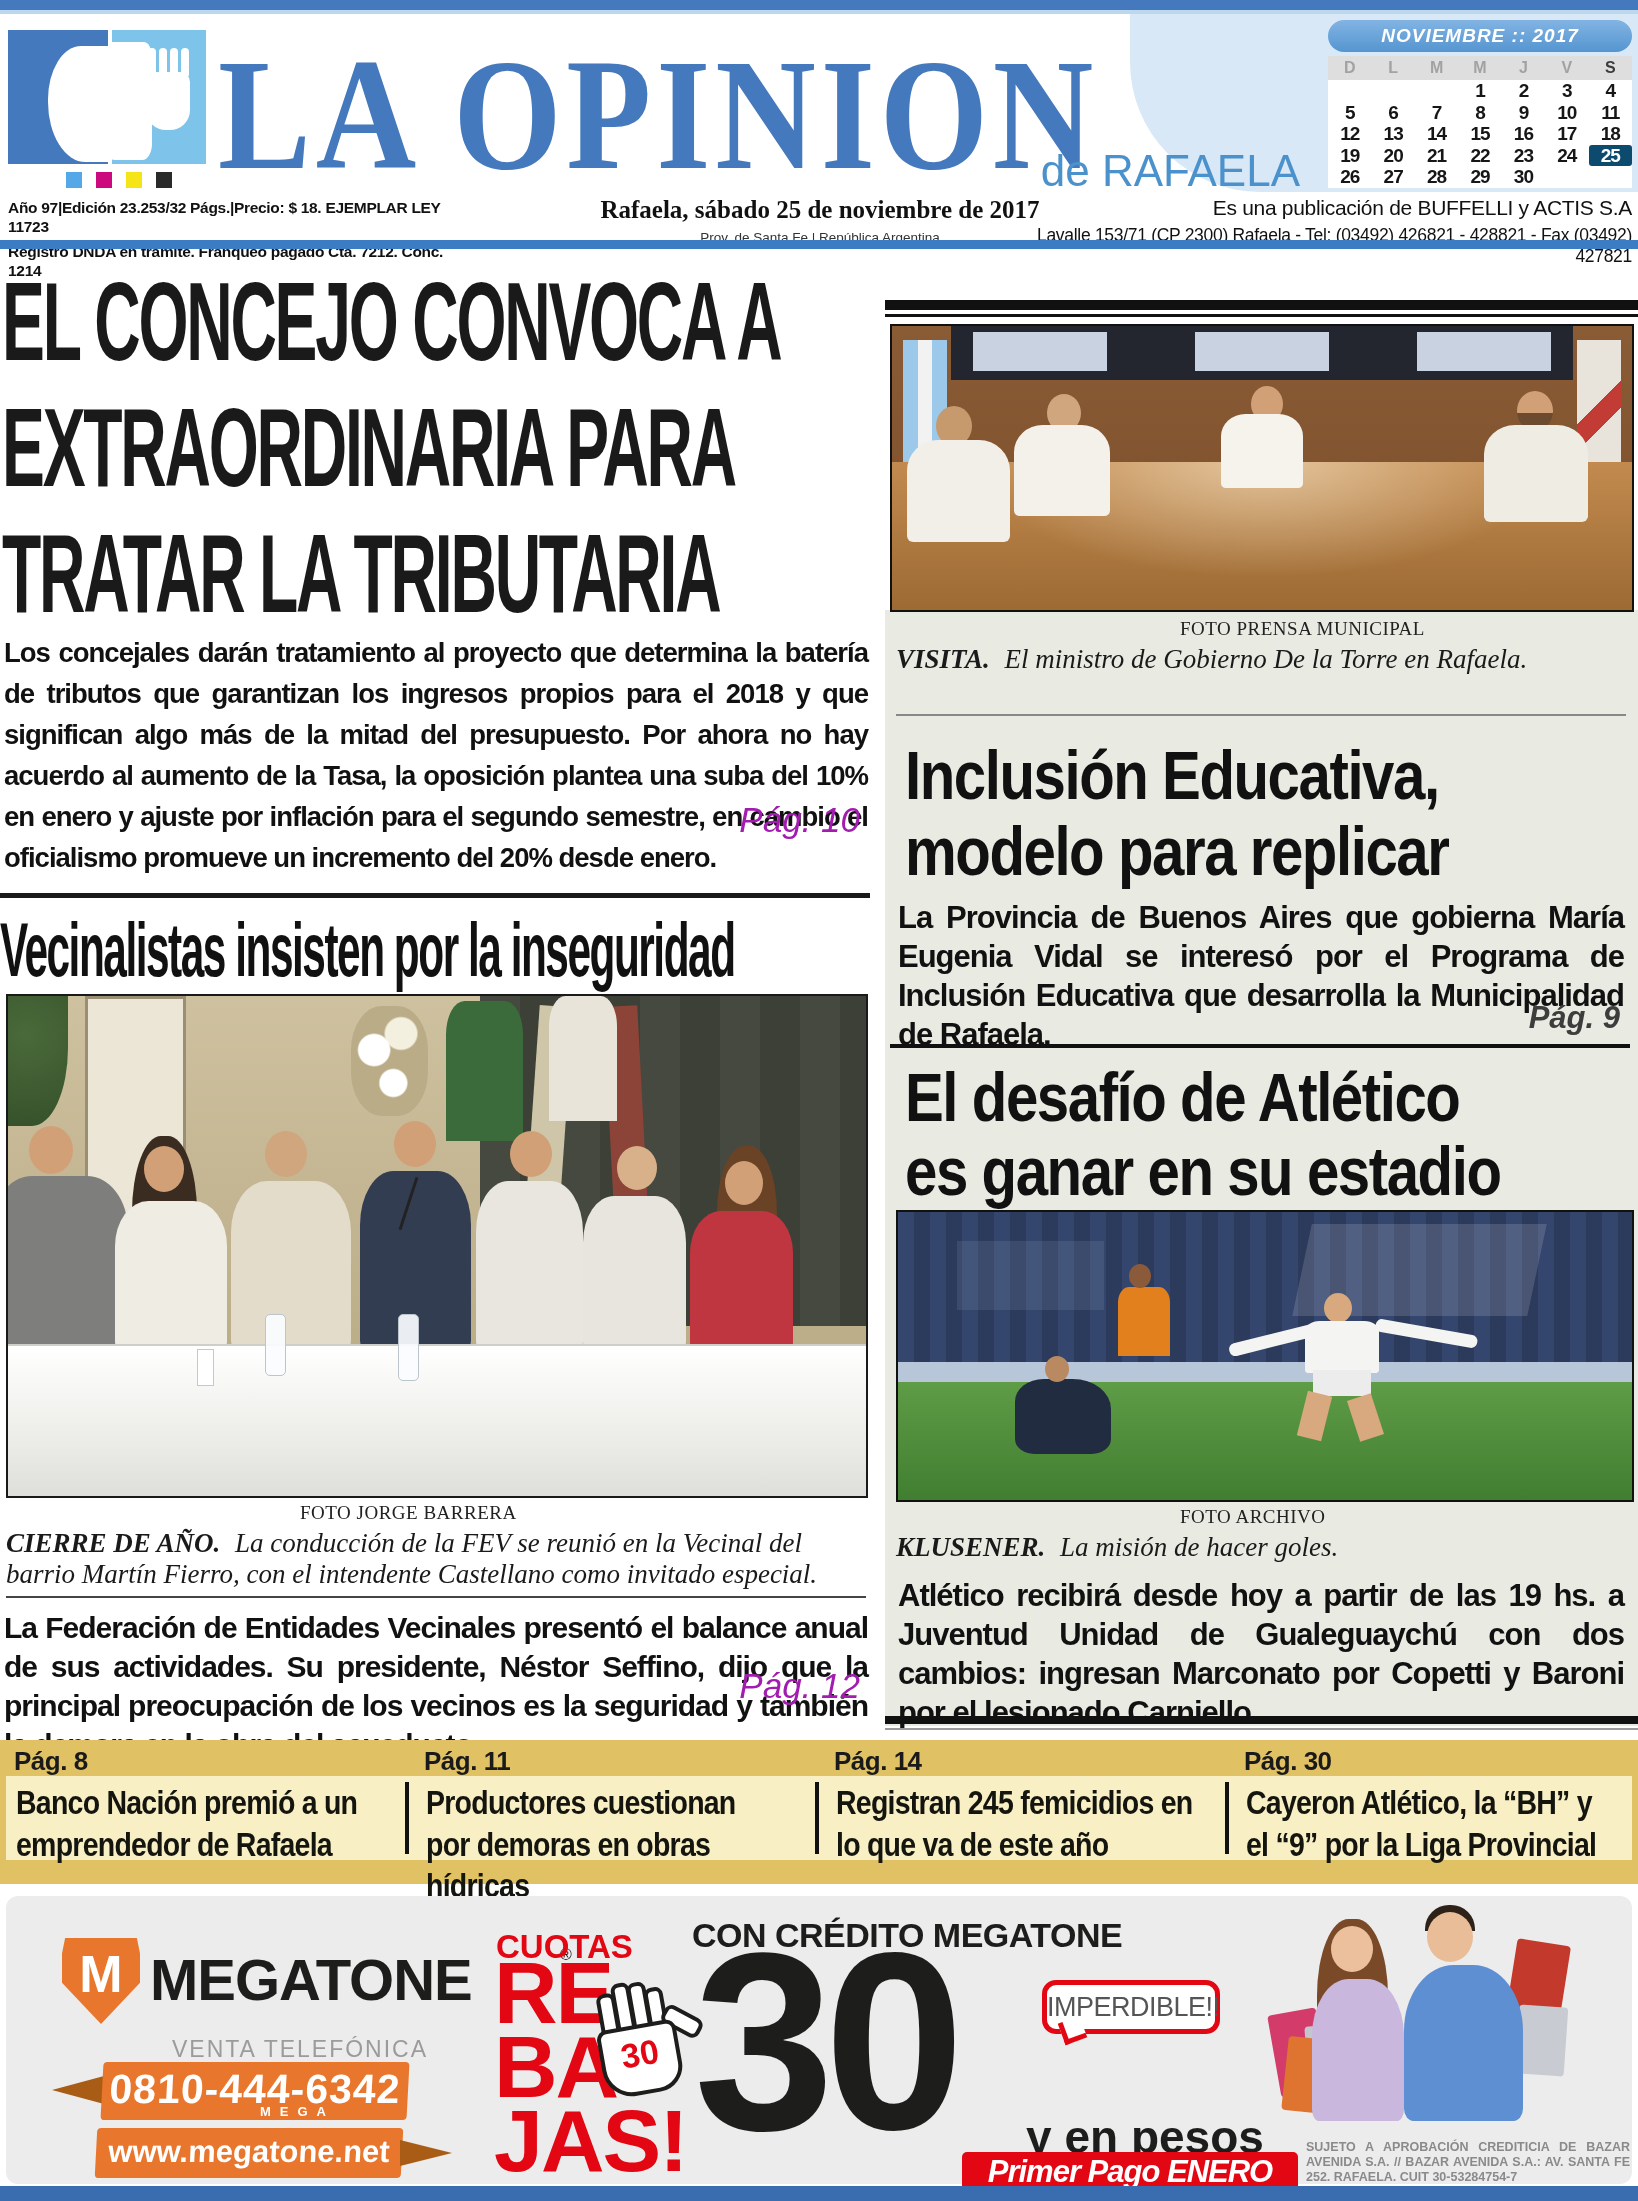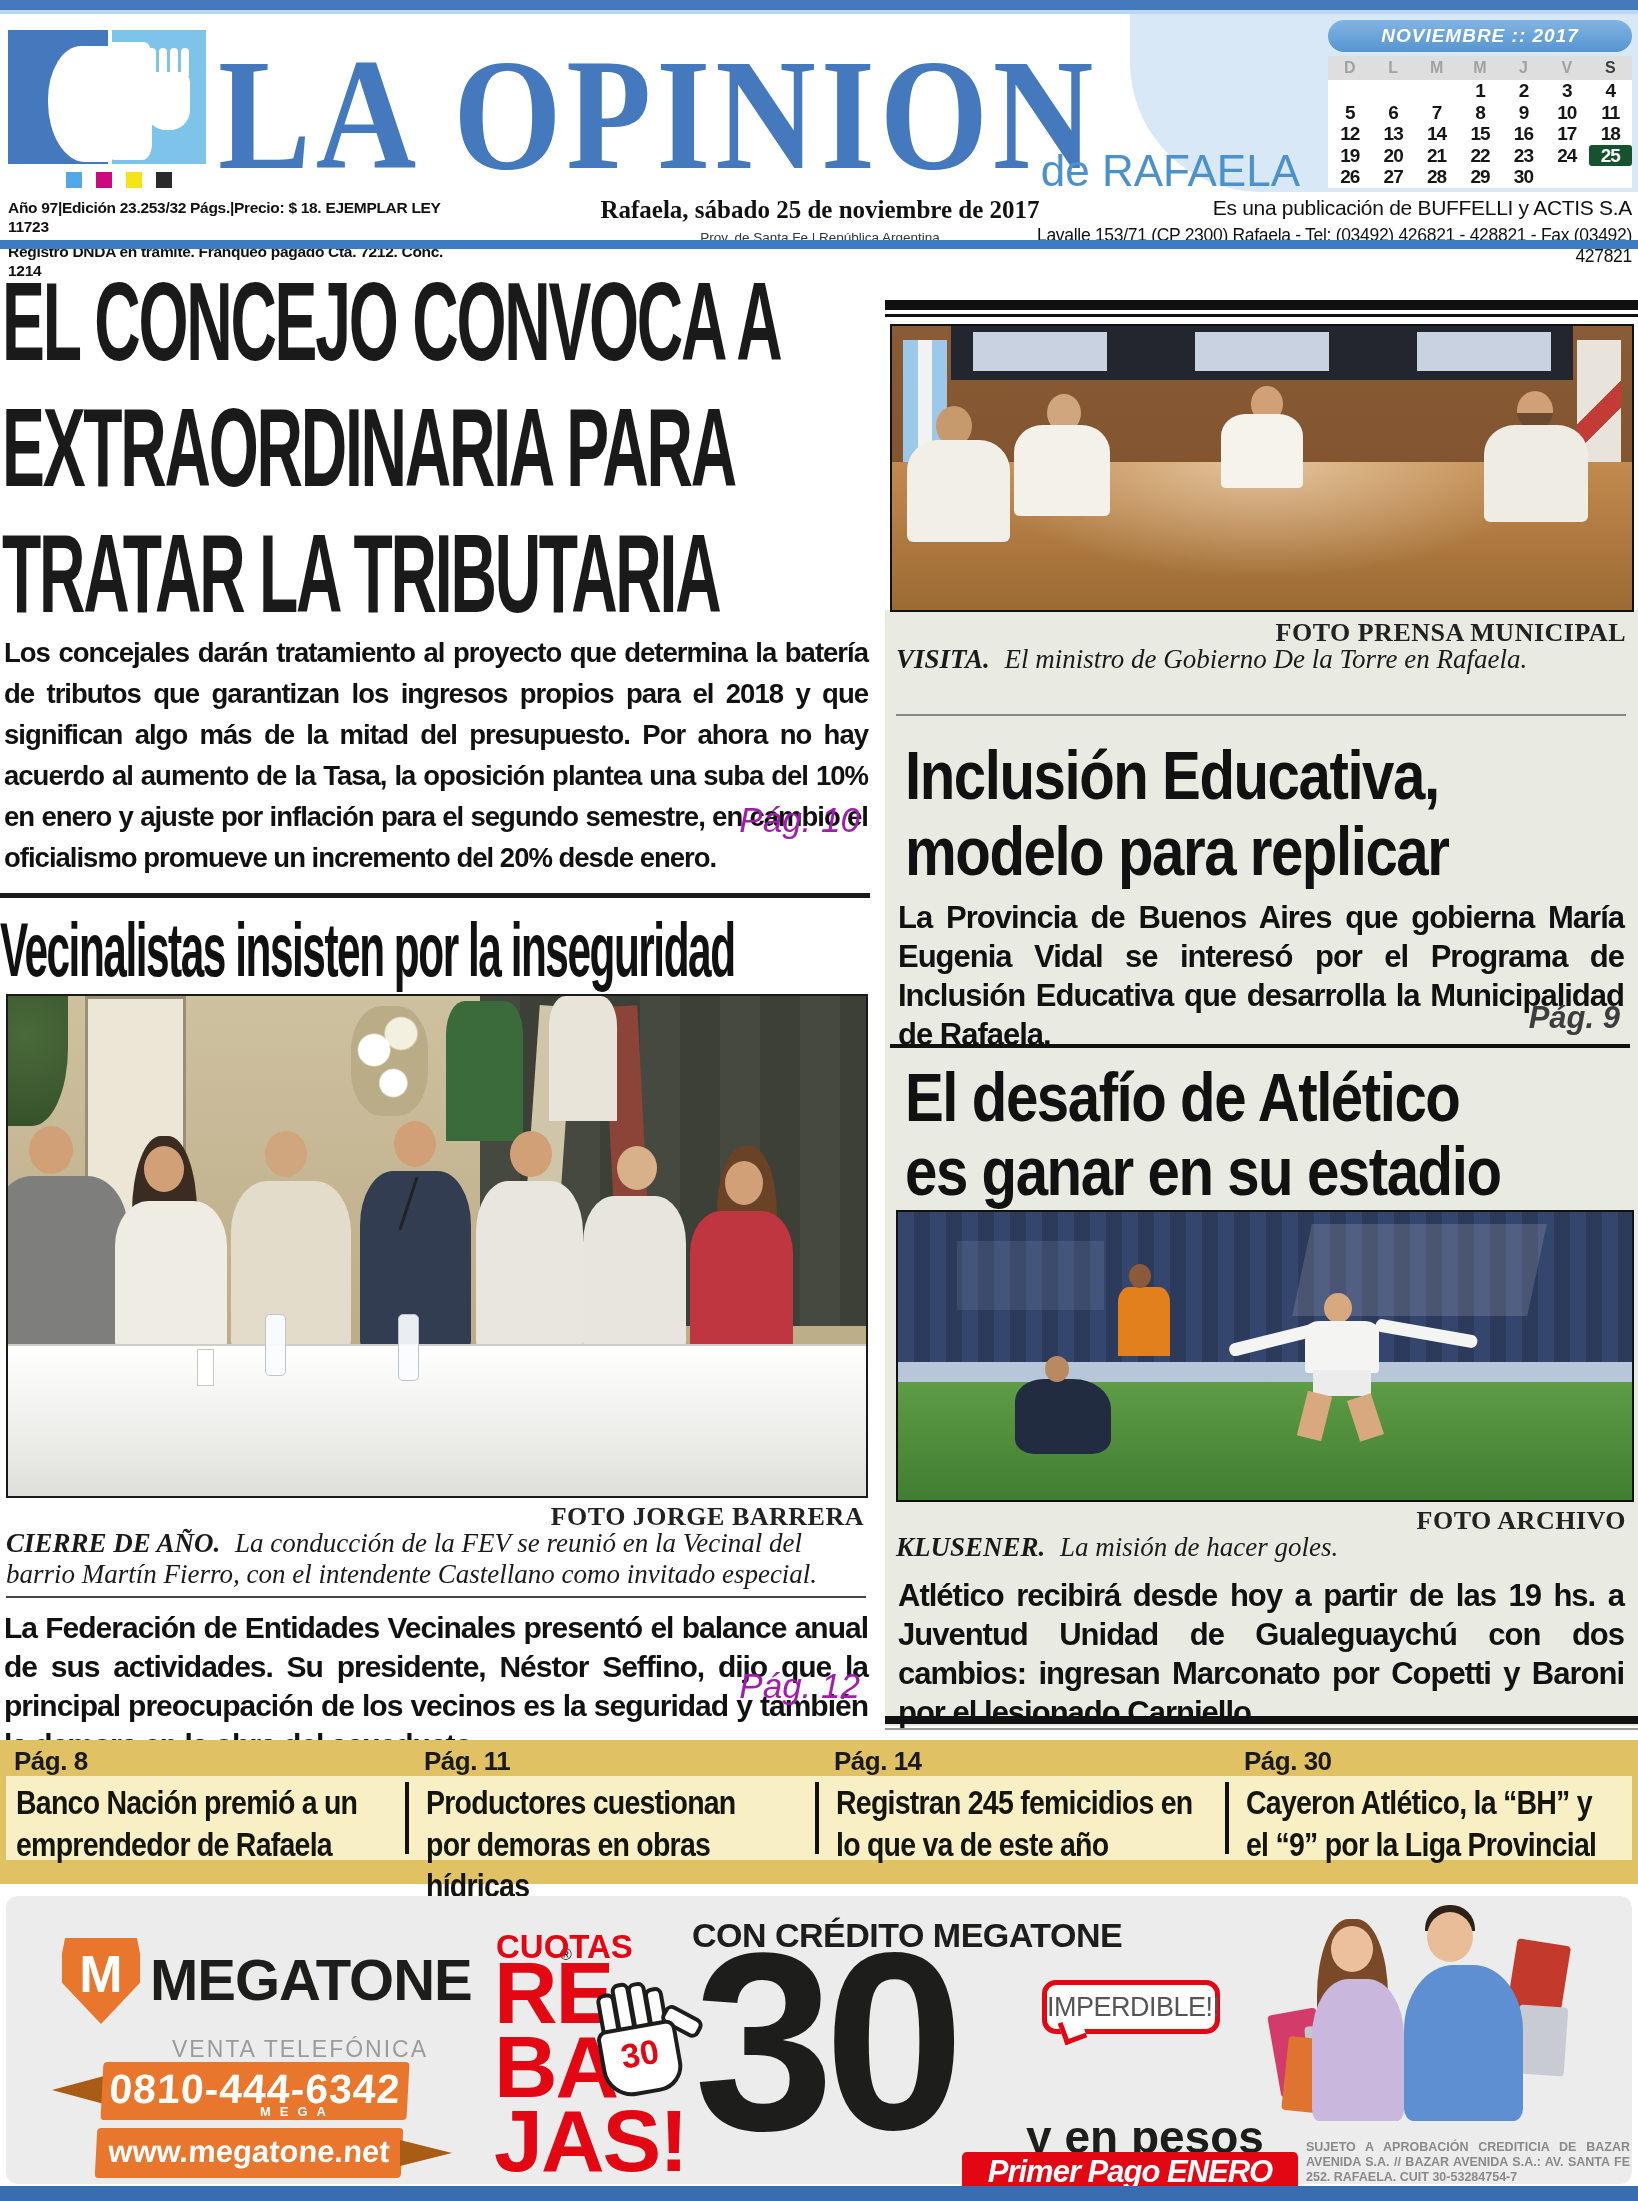--- a/index.html
+++ b/index.html
@@ -28,21 +28,21 @@
       background:linear-gradient(#82b4e3,#5595d0);color:#fff;font-style:italic;font-weight:bold;
       font-size:19px;line-height:32px;text-align:center;letter-spacing:1px;}
   .cal-days{position:absolute;left:0;top:36px;width:304px;height:24px;background:#dedede;
       display:grid;grid-template-columns:repeat(7,1fr);}
   .cal-day{font-size:16px;font-weight:bold;color:#a2a2a2;text-align:center;line-height:24px;}
   .cal-day.last{color:#3c3c3c;}
   .cal-grid{position:absolute;left:0;top:60px;width:304px;height:108px;background:#ffffff;
       display:grid;grid-template-columns:repeat(7,1fr);grid-auto-rows:21.5px;}
   .cal-cell{font-size:19px;font-weight:bold;color:#161616;text-align:center;line-height:21px;
       letter-spacing:-1px;}
-  .cal-cell.hl{background:#14532d;color:#ffffff;border-radius:3px;text-align:center;}
+  .cal-cell.hl{background:#0c4a6e;color:#ffffff;border-radius:3px;text-align:center;}
 
   
   .dl-left{left:8px;top:198px;width:460px;font-size:15.5px;font-weight:bold;color:#111;
       letter-spacing:-.3px;line-height:19px;}
   .dl-left div{margin-bottom:6px;}
   .dl-center{left:560px;top:196px;width:520px;text-align:center;}
   .dl-c1{font-family:"Liberation Serif",serif;font-weight:bold;font-size:25px;color:#111;}
   .dl-c2{font-size:13.5px;color:#333;margin-top:6px;}
   .dl-right{left:1000px;top:196px;width:632px;text-align:right;color:#111;}
   .dl-r1{font-size:21px;letter-spacing:-.3px;}
@@ -57,22 +57,22 @@
       line-height:41px;letter-spacing:-1px;text-align:justify;}
   .pag-gray{font-style:italic;font-weight:normal;color:#a21caf;font-size:35px;}
   .pag10{left:560px;top:800px;width:300px;text-align:right;}
   .rule-h2{left:0;top:893px;width:870px;height:5px;background:#1a1a1a;}
   .h2-line{left:0px;top:905px;width:870px;height:86px;}
   .h2-line span{display:inline-block;font-weight:bold;font-size:58px;letter-spacing:-2px;color:#111;
       white-space:nowrap;transform:scale(.73,1.32);transform-origin:left top;}
 
   .photo-fev{left:6px;top:994px;width:858px;height:500px;border:2px solid #1a1a1a;overflow:hidden;
       background:linear-gradient(180deg,#cec19f,#bfb08c 60%,#b2a47f);}
-  .credit{font-family:"Liberation Serif",serif;font-weight:bold;font-size:26px;color:#222;
-      letter-spacing:.5px;text-align:right;}
+  .credit{font-family:"Liberation Serif",serif;font-weight:normal;font-size:19px;color:#222;
+      letter-spacing:.5px;text-align:left;}
   .credit-fev{left:300px;top:1502px;width:564px;}
   .caption{font-family:"Liberation Serif",serif;font-style:italic;font-size:27px;color:#1a1a1a;line-height:31px;}
   .caption b{font-style:italic;}
   .cap-fev{left:6px;top:1528px;width:860px;}
   .rule-thin-left{left:6px;top:1596px;width:860px;height:2px;background:#444;}
   .body2{left:4px;top:1608px;width:864px;font-size:30px;font-weight:bold;color:#111;line-height:39px;
       letter-spacing:-1px;text-align:justify;}
   .pag12{left:560px;top:1666px;width:300px;text-align:right;}
 
   

